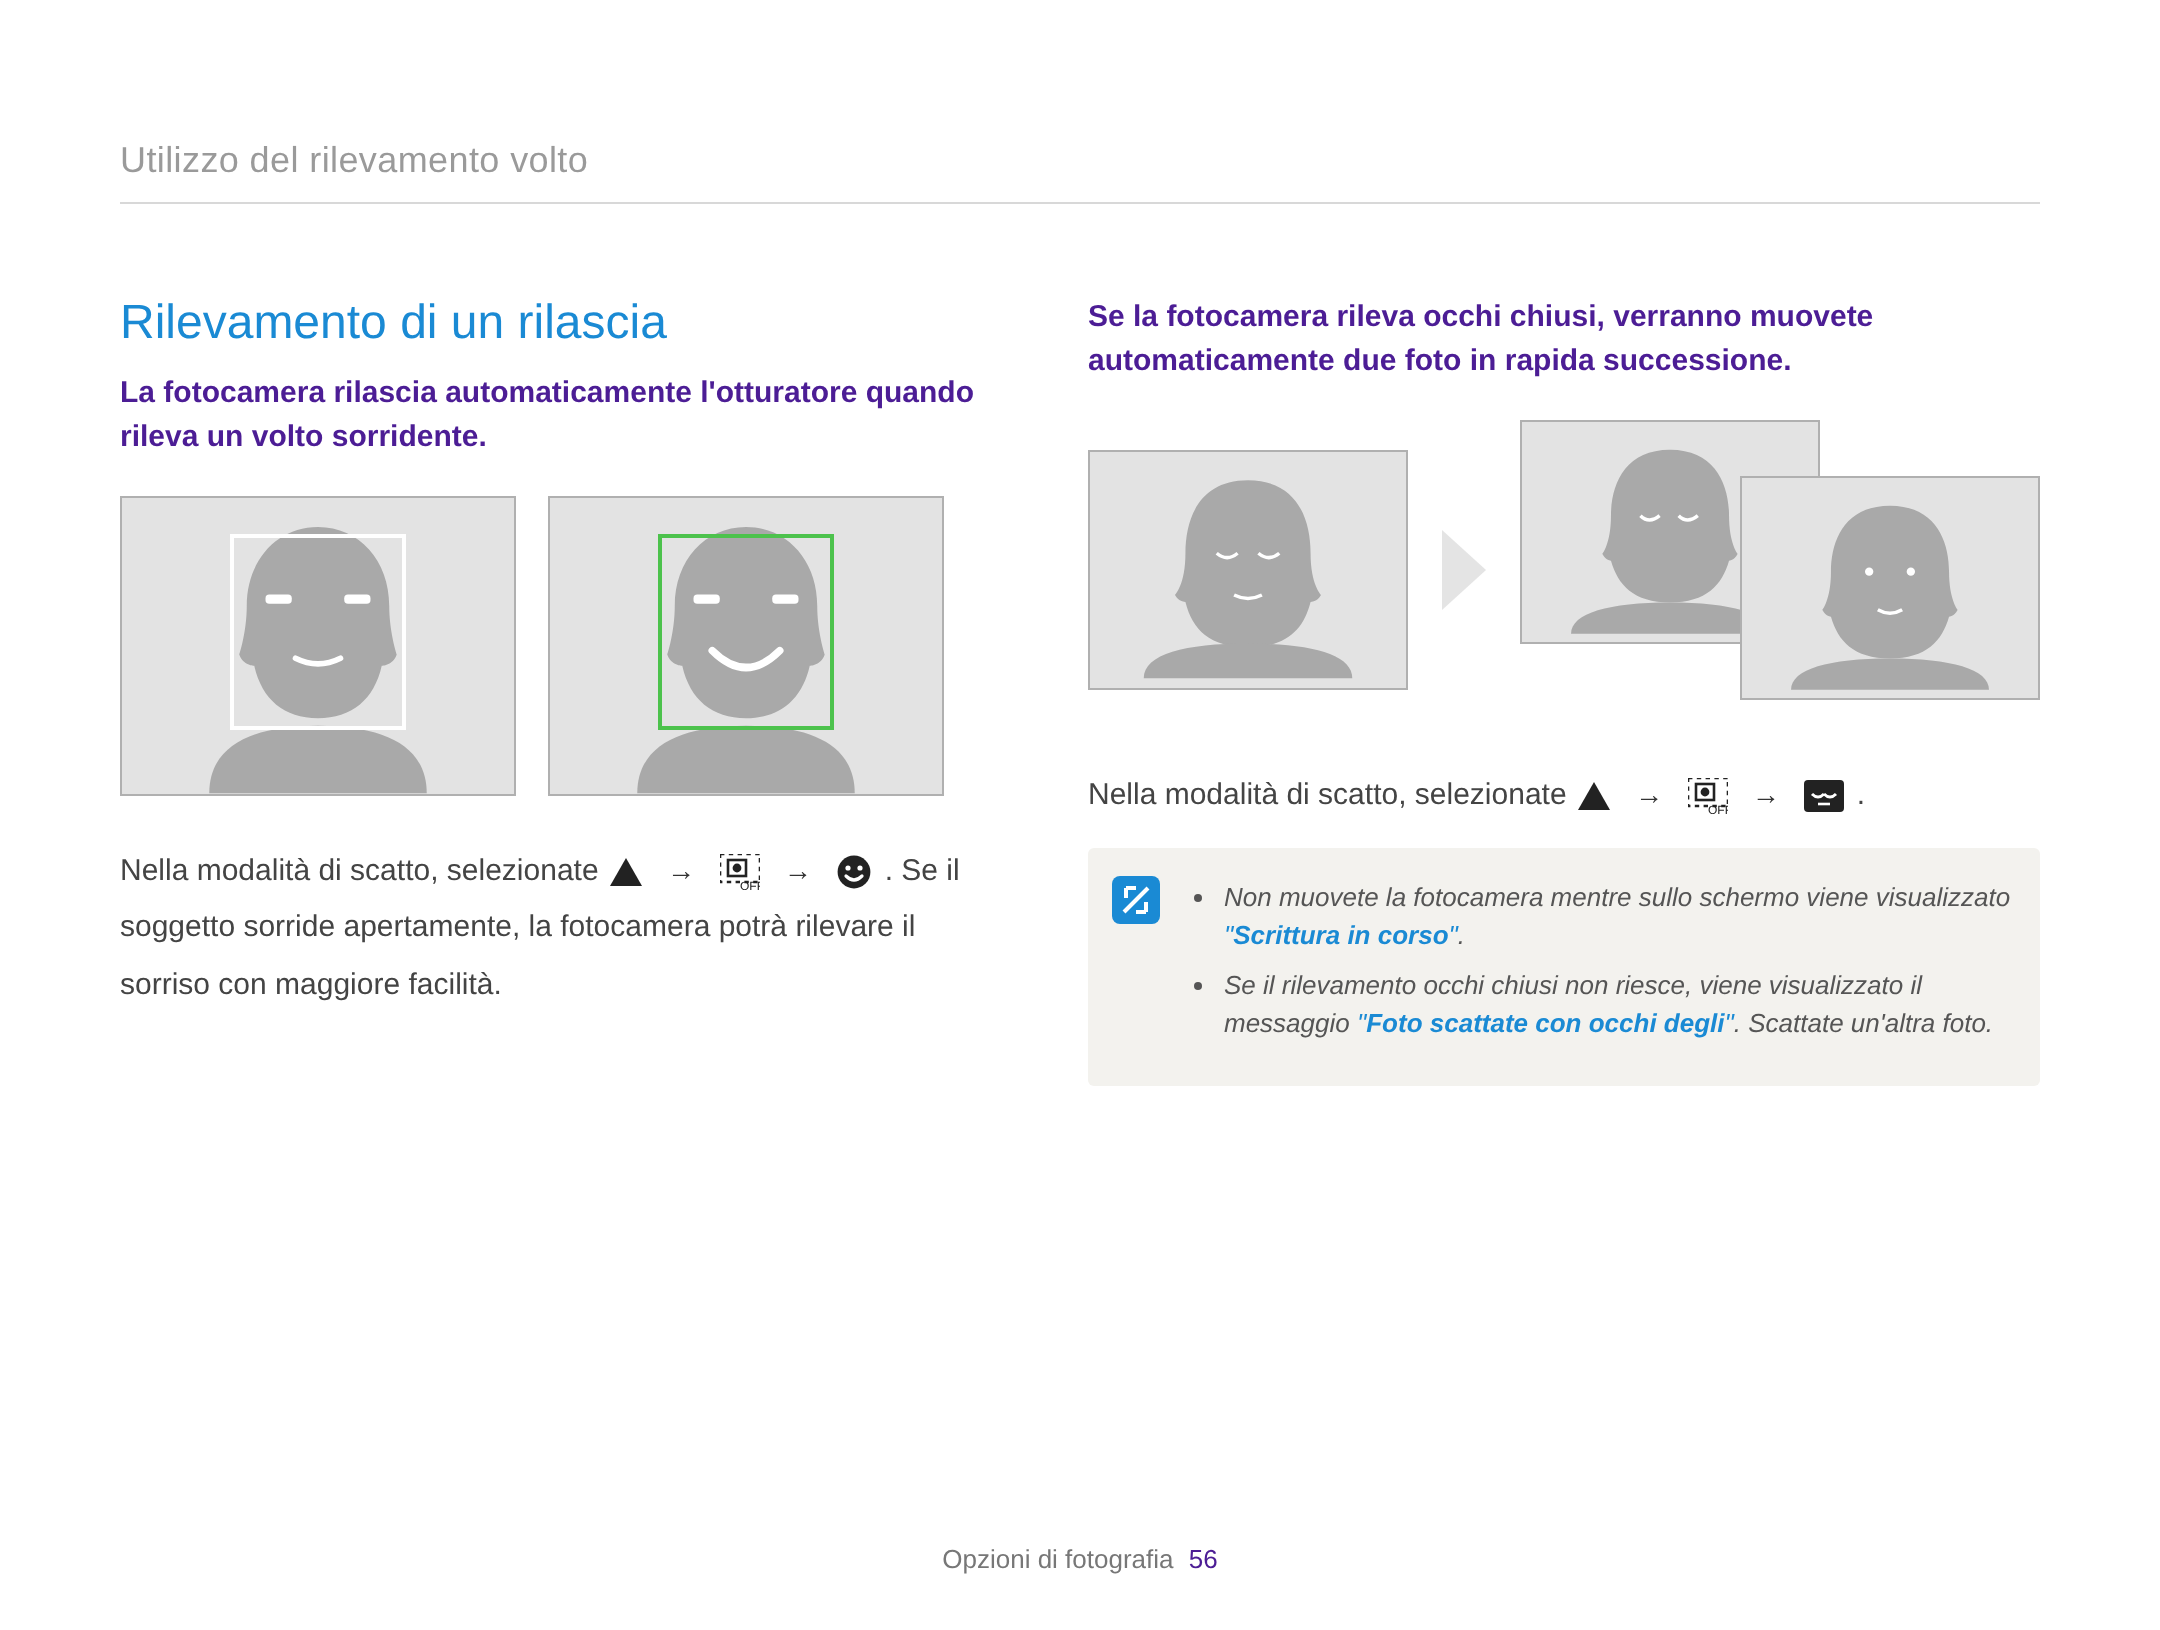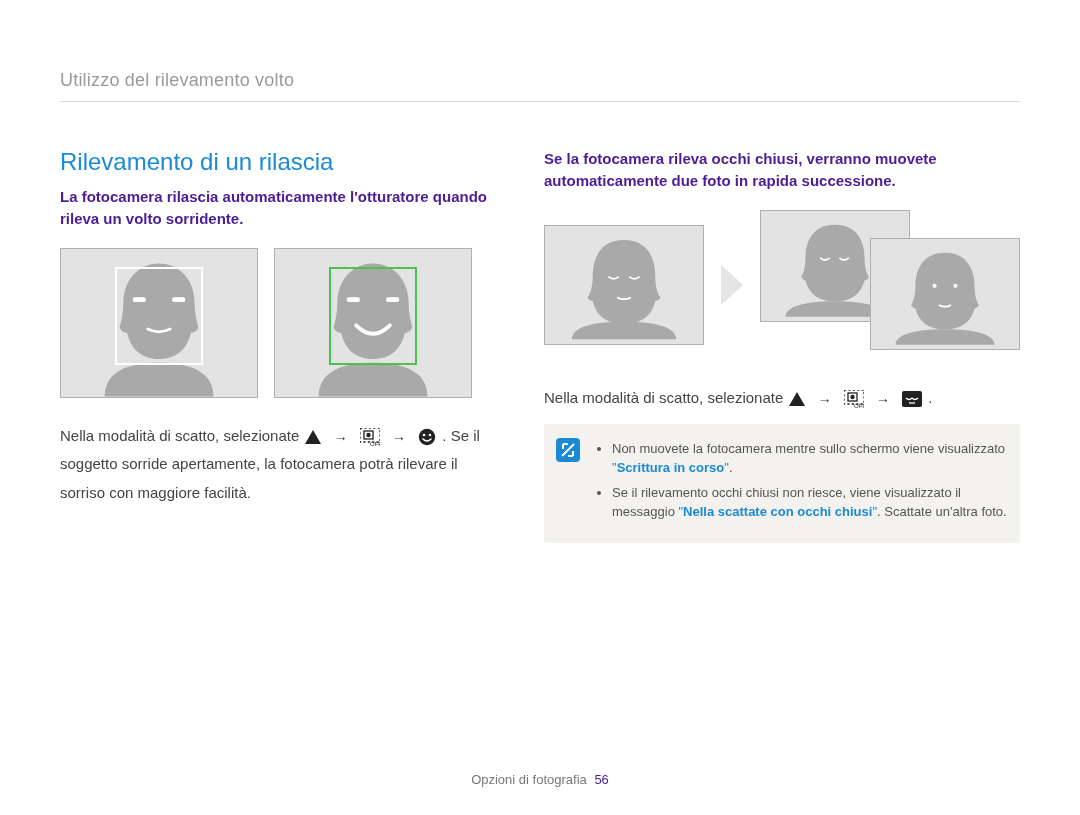--- a/index.html
+++ b/index.html
@@ -105,20 +105,21 @@
   }
   .note-box {
     background: #f3f2ee;
     border-radius: 3px;
     padding: 16px 12px 16px 54px;
     font-size: 13px;
     font-weight: 300;
     color: #555;
     position: relative;
     margin-top: 12px;
+    font-style: italic;
   }
   .note-badge {
     position: absolute;
     left: 12px; top: 14px;
     width: 24px; height: 24px;
     border-radius: 4px;
   }
   .note-box ul { list-style: disc; padding-left: 14px; }
   .note-box li { margin-bottom: 6px; line-height: 1.45; }
   .quote-blue { color: #1a8ad4; }
@@ -270,21 +271,21 @@
             <rect x="0" y="0" width="24" height="24" rx="4" fill="#1a8ad4"></rect>
             <path d="M6 18 L18 6" stroke="#fff" stroke-width="2"></path>
             <path d="M7 6 h5 M7 6 v5 M17 18 h-5 M17 18 v-5" stroke="#fff" stroke-width="2" fill="none"></path>
           </svg>
       </span>
       <ul>
         <li>
           <span>Non muovete la fotocamera mentre sullo schermo viene visualizzato </span><span class="quote-blue">"<span class="bold">Scrittura in corso</span>"</span><span>.</span>
         </li>
         <li>
-          <span>Se il rilevamento occhi chiusi non riesce, viene visualizzato il messaggio </span><span class="quote-blue">"<span class="bold">Nella scattate con occhi chiusi</span>"</span><span>. Scattate un'altra foto.</span>
+          <span>Se il rilevamento occhi chiusi non riesce, viene visualizzato il messaggio </span><span class="quote-blue">"<span class="bold">Foto scattate con occhi degli</span>"</span><span>. Scattate un'altra foto.</span>
         </li>
       </ul>
     </div>
   </div>
 </div>
 
 <div class="footer">
   <span>Opzioni di fotografia</span>
   <span class="pn">56</span>
 </div>

